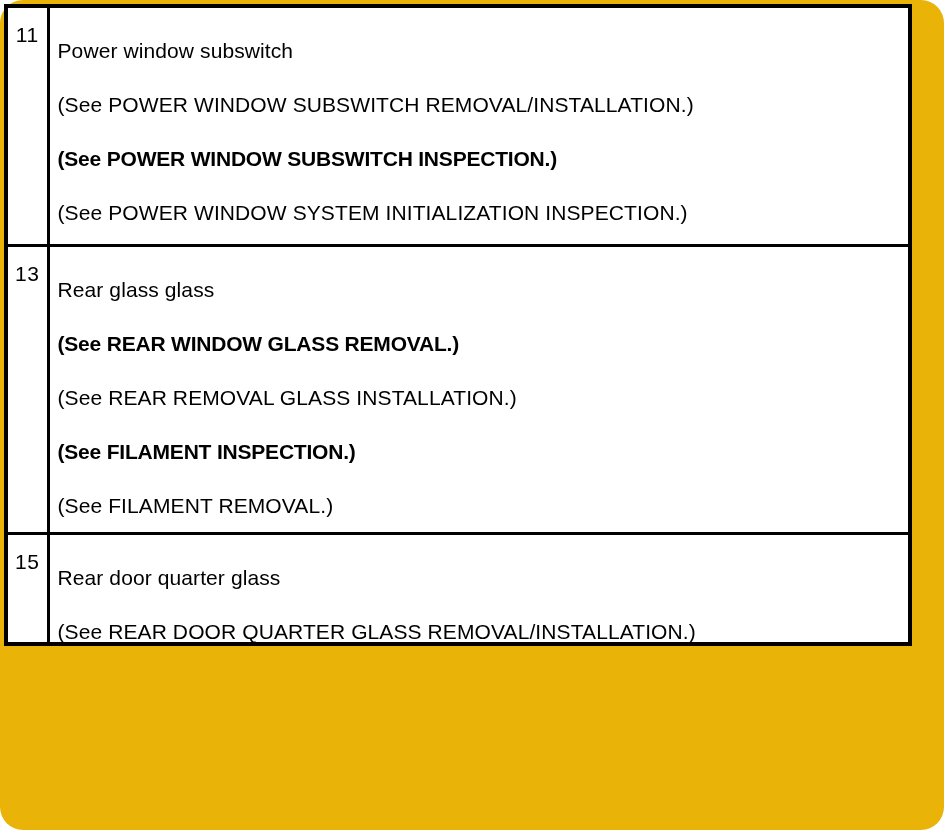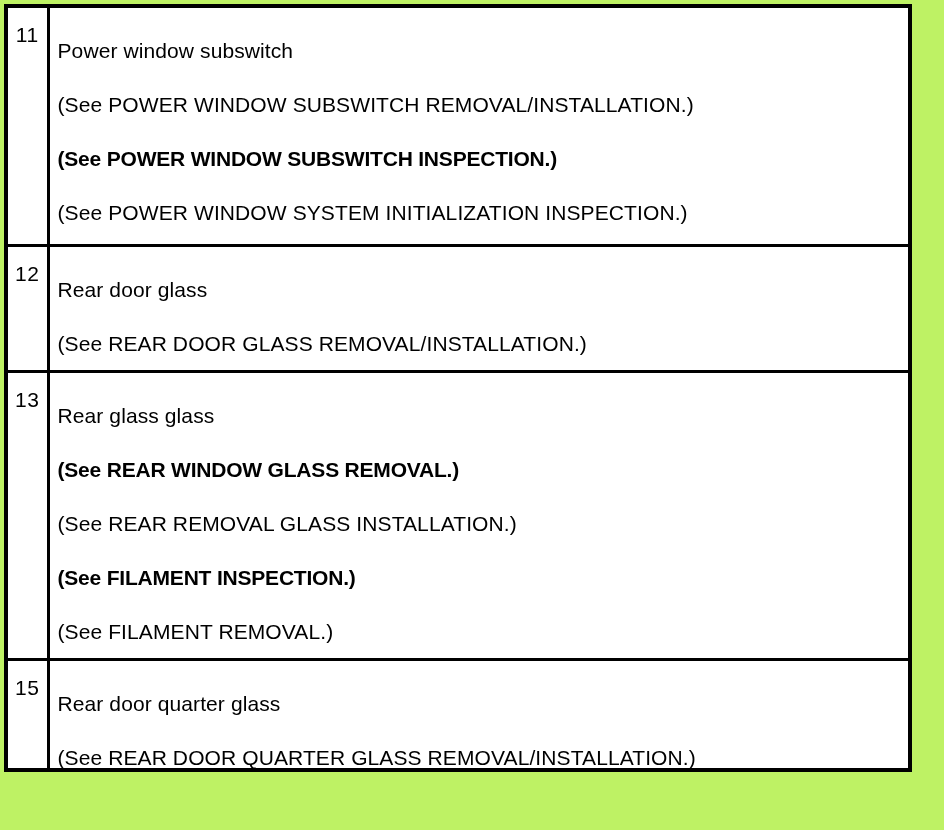--- a/index.html
+++ b/index.html
@@ -15,21 +15,22 @@
     overflow: hidden;
     font-family: "Liberation Sans", "DejaVu Sans", sans-serif;
     color: #000000;
     -webkit-font-smoothing: none;
   }
 
   .sheet {
     position: relative;
     width: 944px;
     height: 830px;
-    background: #bef264;
+    background: #eab308;
+    border-radius: 23px;
   }
 
   
   .manual-table {
     position: absolute;
     left: 4px;
     top: 4px;
     width: 908px;          
     border: 4px solid #000000;
     border-collapse: collapse;
@@ -128,32 +129,20 @@
                 <span class="line title">Power window subswitch</span>
                 <span class="line ref">(See POWER WINDOW SUBSWITCH REMOVAL/INSTALLATION.)</span>
                 <span class="line ref heavy">(See POWER WINDOW SUBSWITCH INSPECTION.)</span>
                 <span class="line ref">(See POWER WINDOW SYSTEM INITIALIZATION INSPECTION.)</span>
                 <span class="row-pad"></span>
               </span>
             </td>
           </tr>
           <tr>
             <td class="num-cell">
-              <span class="num">12</span>
-            </td>
-            <td class="content-cell">
-              <span class="lines">
-                <span class="line title">Rear door glass</span>
-                <span class="line ref">(See REAR DOOR GLASS REMOVAL/INSTALLATION.)</span>
-                <span class="row-pad short"></span>
-              </span>
-            </td>
-          </tr>
-          <tr>
-            <td class="num-cell">
               <span class="num">13</span>
             </td>
             <td class="content-cell">
               <span class="lines">
                 <span class="line title">Rear glass glass</span>
                 <span class="line ref heavy">(See REAR WINDOW GLASS REMOVAL.)</span>
                 <span class="line ref">(See REAR REMOVAL GLASS INSTALLATION.)</span>
                 <span class="line ref heavy">(See FILAMENT INSPECTION.)</span>
                 <span class="line ref">(See FILAMENT REMOVAL.)</span>
                 <span class="row-pad short"></span>

